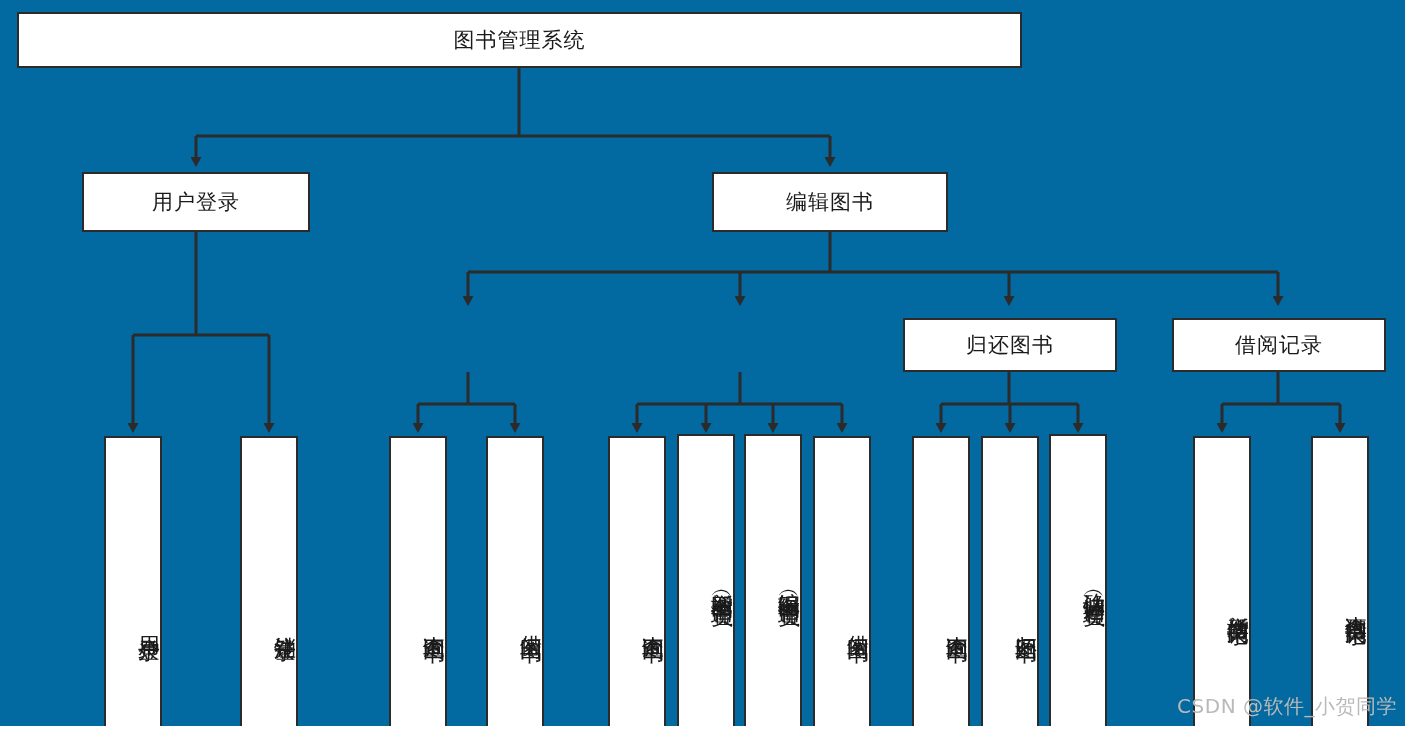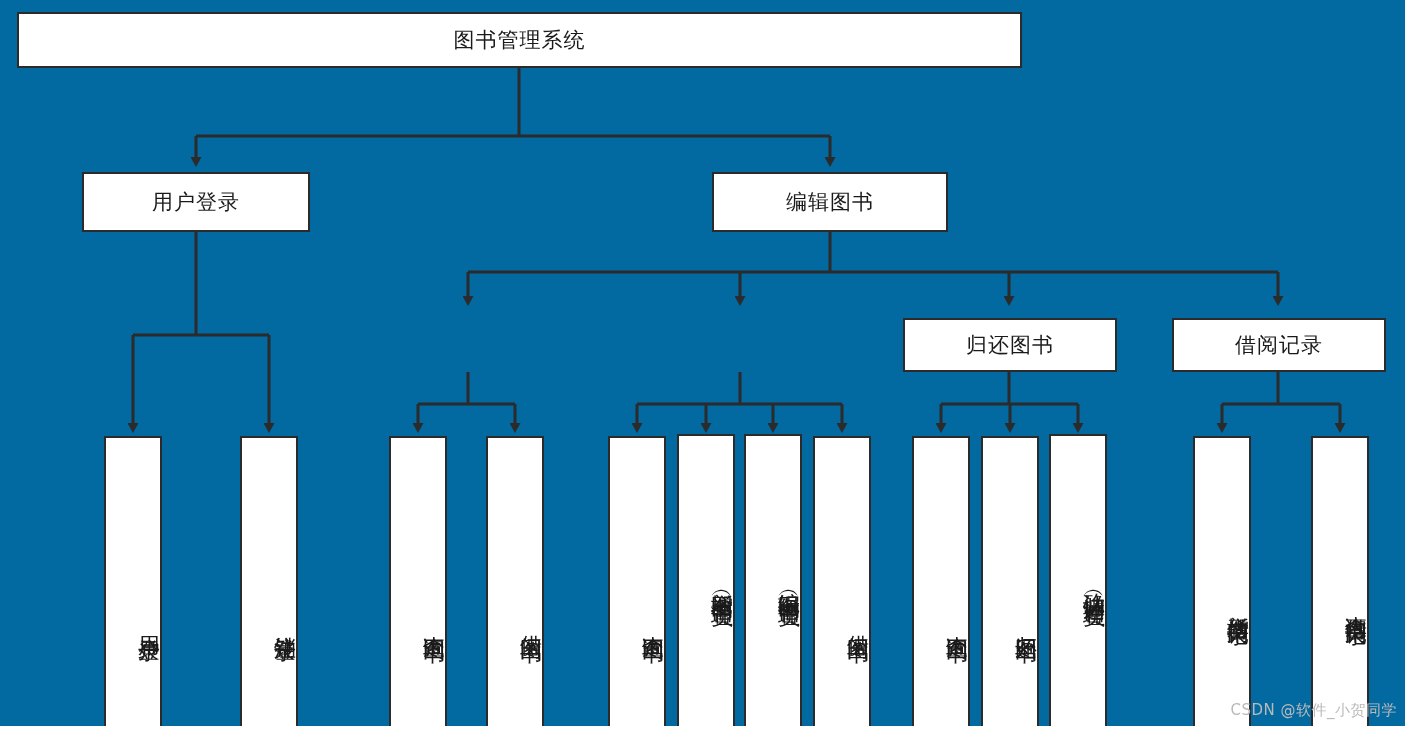--- a/index.html
+++ b/index.html
@@ -51,21 +51,21 @@
   }
   .node.v .vtxt {
     display: block;
     writing-mode: vertical-rl;
     text-orientation: upright;
   }
   #watermark {
     position: absolute;
     right: 8px;
     bottom: 6px;
-    font-size: 15px;
+    font-size: 20px;
     color: #b9b9b9;
     letter-spacing: 0.5px;
     white-space: nowrap;
   }
 </style>
 </head>
 <body>
 
 <div id="canvas">
 

